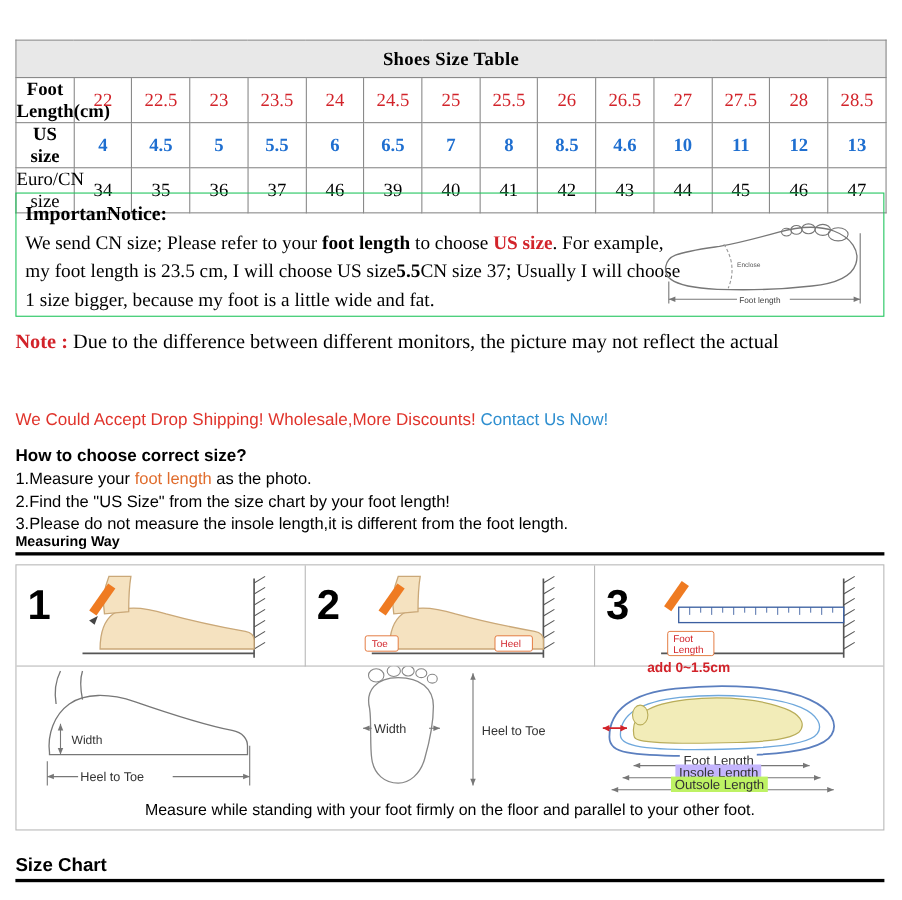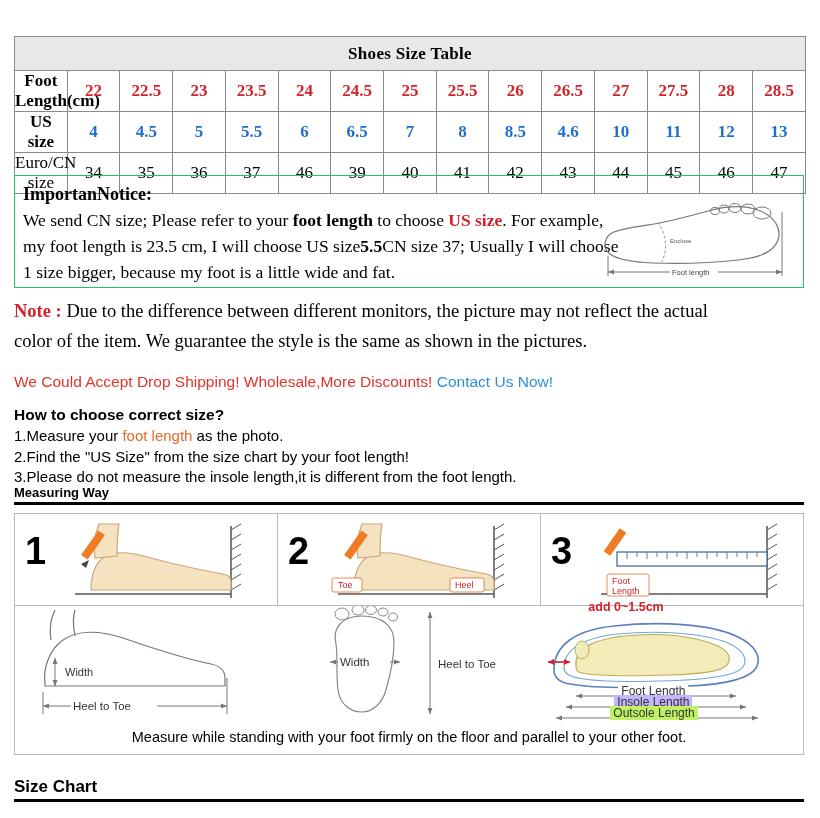--- a/index.html
+++ b/index.html
@@ -49,21 +49,21 @@
     height: 34px;
     letter-spacing: .3px;
   }
   td.row-head {
     font-weight: bold;
     font-size: 17px;
     width: 148px;
     text-align: center;
   }
   td.row-head.small { font-weight: normal; }
-  .red { color: #d2232a; font-weight: bold; }
+  .red { color: #d2232a; font-weight: normal; }
   .blue { color: #1f6fd0; font-weight: bold; }
   .black { color: #000; margin-top: 16px; }
 
   
   .notice {
     position: absolute;
     left: 14px;
     top: 175px;
     width: 790px;
     height: 113px;
@@ -342,21 +342,20 @@
         <rect x="78" y="70" width="48" height="11" fill="#fff"></rect>
         <text x="80" y="79" font-family="Liberation Sans, sans-serif" font-size="7.5" fill="#444">Foot length</text>
       </svg>
     </div>
   </div>
 
   <div class="note-para">
     <div>
       <span class="notelabel">Note :</span><span> Due to the difference between different monitors, the picture may not reflect the actual</span>
     </div>
-    <div>color of the item. We guarantee the style is the same as shown in the pictures.</div>
   </div>
 
   <div class="drop-line">
     <span class="r">We Could Accept Drop Shipping! Wholesale,More Discounts!</span>
     <span class="c">Contact Us Now!</span>
   </div>
 
   <div class="howto">
     <div class="h">How to choose correct size?</div>
     <div class="li">

